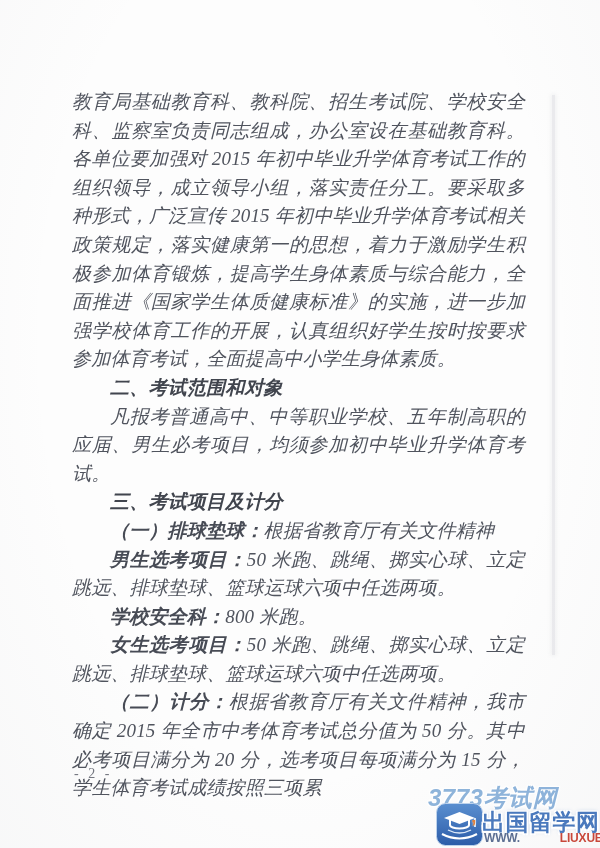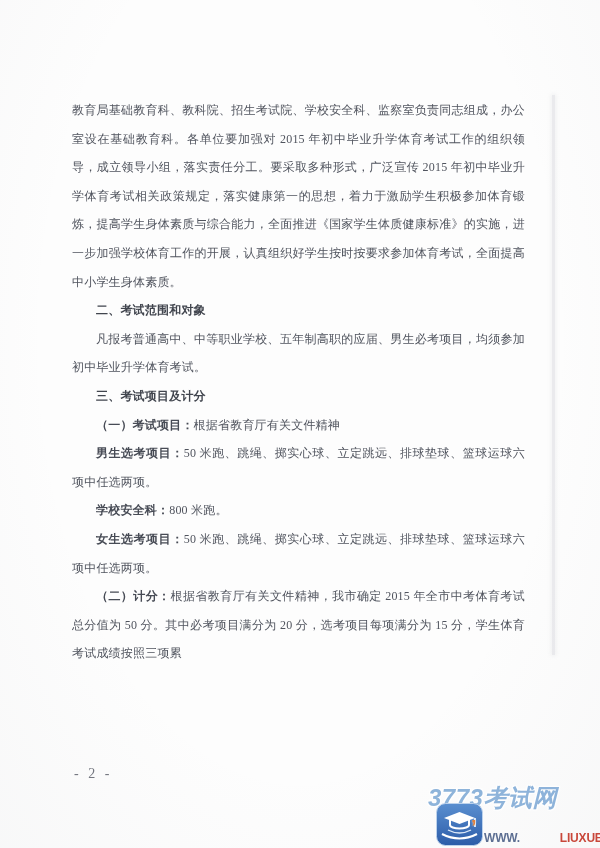--- a/index.html
+++ b/index.html
@@ -25,27 +25,28 @@
     left: 552px;
     top: 95px;
     width: 3px;
     height: 560px;
     background: rgba(185,188,196,0.28);
     box-shadow: 0 0 4px 1px rgba(185,188,196,0.18);
   }
   .content {
     position: absolute;
     left: 72px;
-    top: 96px;
+    top: 88px;
     width: 453px;
     color: #50545e;
-    font-size: 12px;
+    font-size: 19px;
     line-height: 28.6px;
     text-align: justify;
     letter-spacing: 0.2px;
+    font-style: italic;
   }
   .content p {
     margin: 0;
     padding: 0;
   }
   .para-indent { text-indent: 2em; }
   .para-noindent { text-indent: 0; }
   .heading {
     text-indent: 2em;
     font-weight: 700;
@@ -153,21 +154,21 @@
 
     <p class="para-indent">
       <span>凡报考普通高中、中等职业学校、五年制高职的应届、男生必考项目，均须参加初中毕业升学体育考试。</span>
     </p>
 
     <p class="heading">
       <span>三、考试项目及计分</span>
     </p>
 
     <p class="para-indent">
-      <span class="label">（一）考试项目：</span><span>根据省教育厅有关文件精神</span>
+      <span class="label">（一）排球垫球：</span><span>根据省教育厅有关文件精神</span>
     </p>
 
 
     <p class="para-indent">
       <span class="label">男生选考项目：</span><span>50 米跑、跳绳、掷实心球、立定跳远、排球垫球、篮球运球六项中任选两项。</span>
     </p>
 
     <p class="para-indent">
       <span class="label">学校安全科：</span><span>800 米跑。</span>
     </p>
@@ -196,16 +197,17 @@
       </defs>
       <rect x="0.5" y="0.5" width="46" height="42" rx="9" fill="url(#lg)" stroke="#bcd2ec" stroke-width="1"></rect>
       <polygon points="8,15 23.5,9 39,15 23.5,21" fill="#ffffff"></polygon>
       <path d="M14,17 v5 a9.5,3.5 0 0 0 19,0 v-5" fill="none" stroke="#ffffff" stroke-width="2"></path>
       <line x1="39" y1="15" x2="39" y2="24" stroke="#ffffff" stroke-width="1.6"></line>
       <path d="M6,31 Q23.5,40 41,31" fill="none" stroke="#ffffff" stroke-width="2.2"></path>
       <path d="M12,27 Q23.5,33 35,27" fill="none" stroke="#dce9f8" stroke-width="1.4"></path>
     </svg>
 
     <div class="wm-tassel">’</div>
+    <div class="wm-brand">出国留学网</div>
     <div class="wm-url"><span class="url-gray">WWW.</span><span class="url-red">LIUXUE86</span><span class="url-gray">.COM</span></div>
   </div>
 
 </div>
 
 </body></html>

